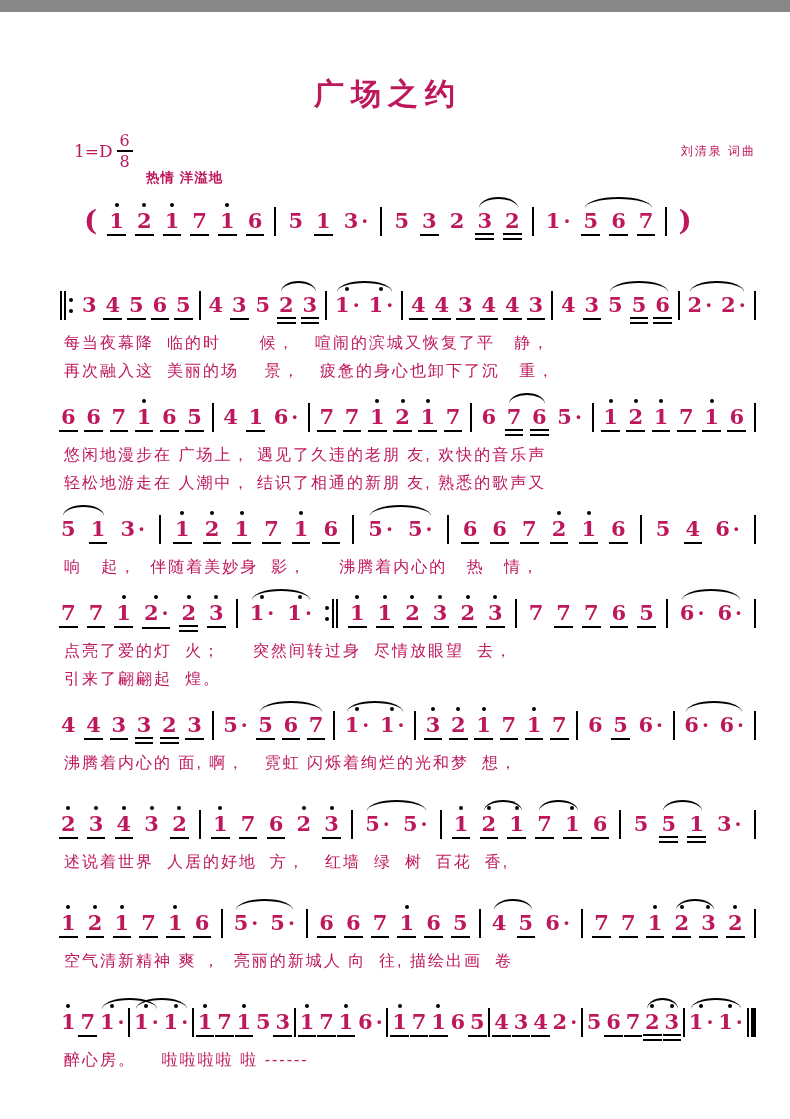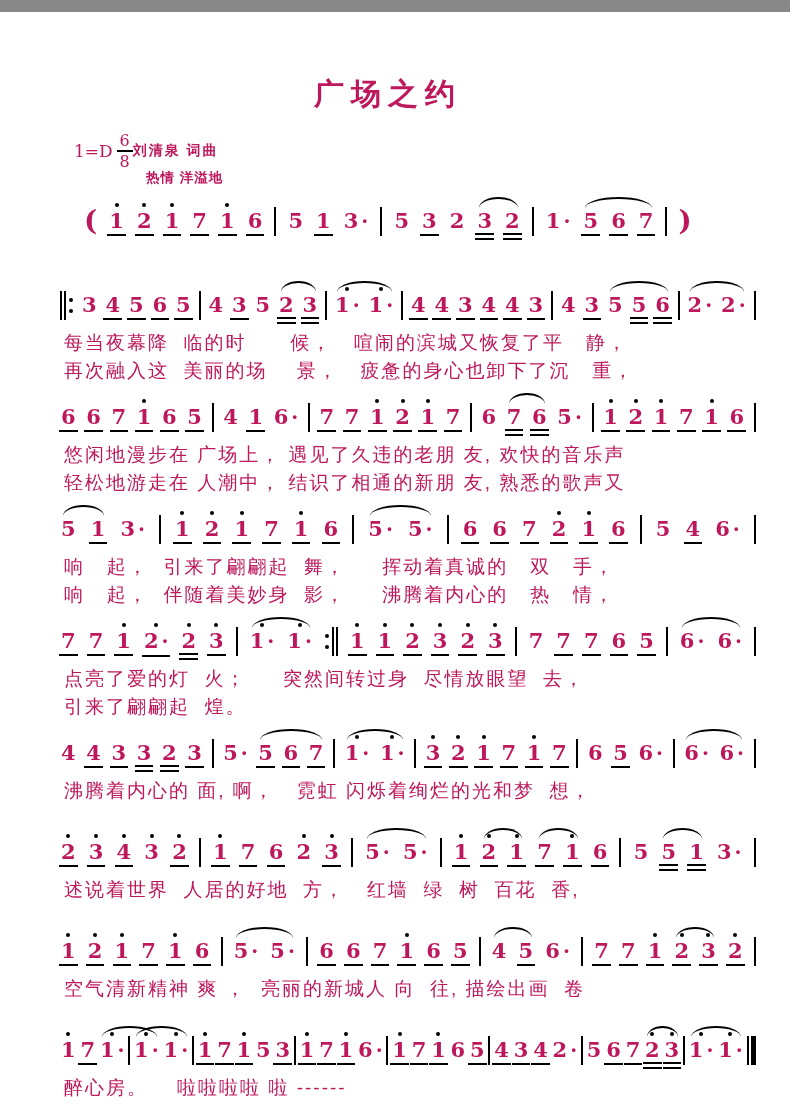--- a/index.html
+++ b/index.html
@@ -6,25 +6,25 @@
   .sheet{
     width:790px;height:1119px;background:#ffffff;color:#be185d;
     font-family:"Liberation Sans","DejaVu Sans",sans-serif;
     box-sizing:border-box;padding:62px 34px 0 60px;overflow:hidden;
     margin:12px auto;position:relative;
   }
   h1.title{
     margin:0 40px 14px 0;text-align:center;font-size:30px;font-weight:600;
     letter-spacing:7px;font-family:"Liberation Sans","DejaVu Sans",sans-serif;
   }
-  .meta-row{display:flex;justify-content:flex-start;align-items:center;margin:2px 0 0 14px;height:44px;}
+  .meta-row{display:flex;justify-content:space-between;align-items:center;margin:2px 0 0 14px;height:44px;}
   .keysig{display:flex;align-items:center;font-family:"DejaVu Serif",serif;font-size:17px;}
   .frac{display:inline-flex;flex-direction:column;align-items:center;margin-left:4px;font-size:16px;font-weight:500;line-height:17px;}
   .fline{width:16px;height:2px;background:#000;margin:1px 0;}
-  .credit{font-size:14px;font-weight:700;letter-spacing:2px;}
+  .credit{font-size:12px;font-weight:400;letter-spacing:2px;}
   .tempo{font-size:13.5px;font-weight:700;margin:-4px 0 14px 86px;letter-spacing:1px;}
   #score{margin-top:6px;}
   .system{margin-bottom:12px;}
   .system.roomy{margin-bottom:27px;}
   .system.intro{margin-bottom:40px;}
   .system.intro .notes-row{width:608px;margin-left:24px;}
   .notes-row{display:flex;align-items:flex-start;justify-content:space-between;position:relative;height:44px;}
   .nt{display:inline-flex;flex-direction:column;align-items:center;position:relative;padding-bottom:9px;margin:0 1px;}
   .od{height:8px;display:flex;align-items:center;justify-content:center;width:100%;}
   .od.hi::before{content:"";width:4px;height:4px;border-radius:50%;background:#000;}
@@ -33,21 +33,21 @@
   .dd{font-weight:700;font-size:20px;line-height:23px;margin-left:3px;font-family:"DejaVu Serif",serif;}
   .nt.u1::after{content:"";position:absolute;left:-2px;right:-2px;bottom:5px;height:2px;background:#000;}
   .nt.u2::after{content:"";position:absolute;left:-2px;right:-2px;bottom:1px;height:7px;border-top:2px solid #000;border-bottom:2px solid #000;box-sizing:border-box;}
   .bar{width:2px;height:29px;background:#000;margin-top:6px;}
   .rep{display:flex;align-items:center;gap:2px;margin-top:6px;height:29px;}
   .vb{width:2px;height:29px;background:#000;display:inline-block;}
   .rdots{display:inline-flex;flex-direction:column;justify-content:center;gap:7px;margin:0 1px;}
   .rdots i{width:4px;height:4px;background:#000;border-radius:50%;display:block;}
   .paren{font-size:28px;font-weight:700;line-height:40px;font-family:"DejaVu Serif",serif;}
   .slur{position:absolute;top:-4px;height:9px;border:solid #000;border-width:2px 0 0 0;border-radius:50% / 100% 100% 0 0;}
-  .lyric{font-size:19px;font-weight:500;letter-spacing:2px;white-space:pre;line-height:28px;margin-left:4px;}
+  .lyric{font-size:16px;font-weight:500;letter-spacing:2px;white-space:pre;line-height:28px;margin-left:4px;}
 </style>
 </head>
 <body>
 
 <div class="sheet">
   <h1 class="title">广场之约</h1>
   <div class="meta-row">
     <div class="keysig">
       <span>1=D</span>
       <span class="frac">
@@ -651,21 +651,20 @@
             <span class="od"></span>
             <span class="nrow">
               <span class="dg">6</span>
               <span class="dd">·</span>
             </span>
           </span>
           <span class="bar"></span>
           <div class="slur" style="left: 3px; width: 41px;"></div>
           <div class="slur" style="left: 310px; width: 61px;"></div>
         </div>
-        <div class="lyric">响   起，  引来了翩翩起  舞，     挥动着真诚的   双   手，</div>
         <div class="lyric">响   起，  伴随着美妙身  影，     沸腾着内心的   热   情，</div>
       </div>
       <div class="system">
         <div class="notes-row">
           <span class="nt u1">
             <span class="od"></span>
             <span class="nrow">
               <span class="dg">7</span>
             </span>
           </span>

